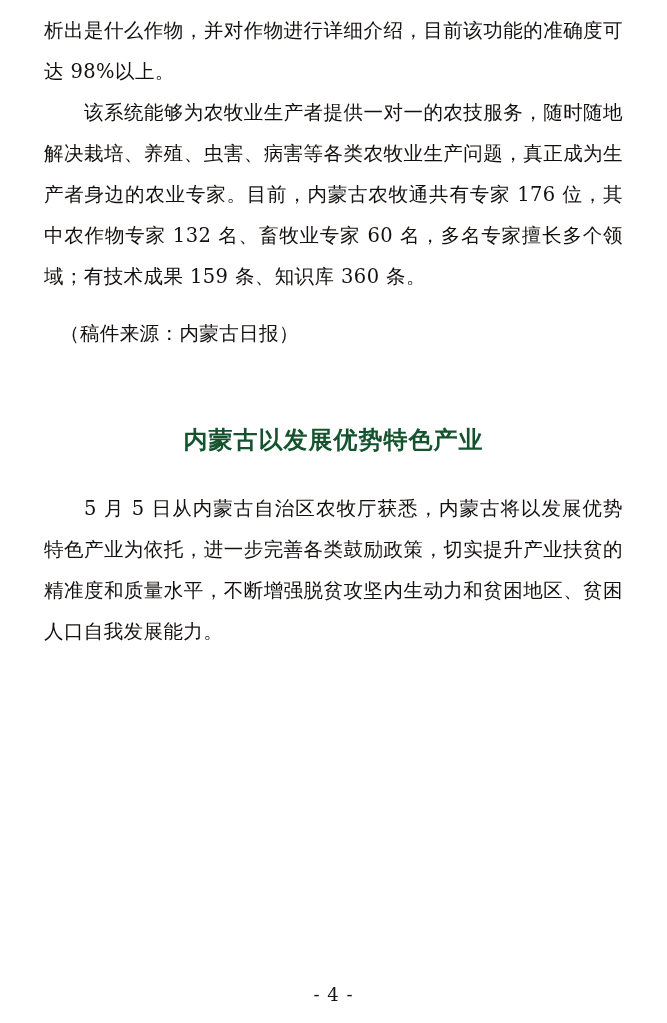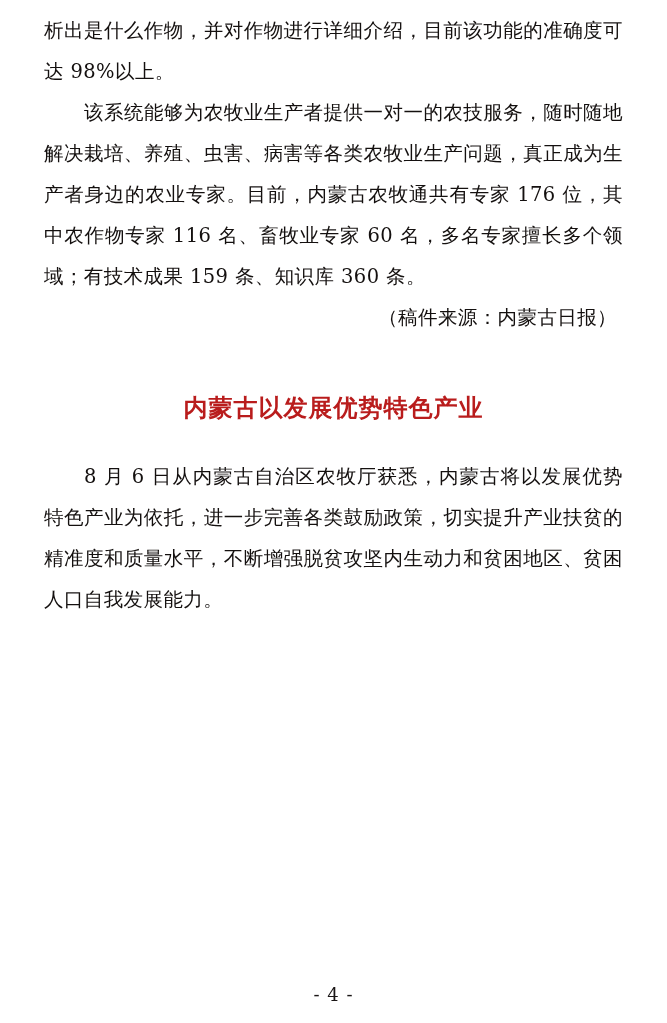--- a/index.html
+++ b/index.html
@@ -30,37 +30,36 @@
     letter-spacing: 0.4px;
     margin: 0;
     color: #14100f;
   }
   .indent {
     text-indent: 40px;
   }
   .source-line {
     font-size: 19.5px;
     line-height: 41px;
-    text-align: right;
-    margin: 0;
+    margin: 16px;
     padding-right: 6px;
     color: #14100f;
     letter-spacing: 0.4px;
   }
   .gap-before-title {
     height: 44px;
   }
   .doc-title {
     font-family: "DejaVu Sans", "Liberation Sans", sans-serif;
     font-weight: bold;
     font-size: 24px;
     line-height: 52px;
     text-align: center;
     letter-spacing: 1px;
-    color: #b91c1c;
+    color: #14532d;
     margin: 0;
   }
   .title-block {
     margin-bottom: 10px;
   }
   .gap-after-title {
     height: 12px;
   }
   .footer {
     position: absolute;
@@ -74,30 +73,30 @@
     letter-spacing: 1px;
   }
 </style>
 </head>
 <body>
 
 <div class="page">
 
   <p class="para">析出是什么作物，并对作物进行详细介绍，目前该功能的准确度可达 98%以上。</p>
 
-  <p class="para indent">该系统能够为农牧业生产者提供一对一的农技服务，随时随地解决栽培、养殖、虫害、病害等各类农牧业生产问题，真正成为生产者身边的农业专家。目前，内蒙古农牧通共有专家 176 位，其中农作物专家 116 名、畜牧业专家 60 名，多名专家擅长多个领域；有技术成果 159 条、知识库 360 条。</p>
+  <p class="para indent">该系统能够为农牧业生产者提供一对一的农技服务，随时随地解决栽培、养殖、虫害、病害等各类农牧业生产问题，真正成为生产者身边的农业专家。目前，内蒙古农牧通共有专家 176 位，其中农作物专家 132 名、畜牧业专家 60 名，多名专家擅长多个领域；有技术成果 159 条、知识库 360 条。</p>
 
   <p class="source-line">（稿件来源：内蒙古日报）</p>
 
   <div class="gap-before-title"></div>
 
   <div class="title-block">
     <div class="doc-title">内蒙古以发展优势特色产业</div>
   </div>
 
   <div class="gap-after-title"></div>
 
-  <p class="para indent">8 月 6 日从内蒙古自治区农牧厅获悉，内蒙古将以发展优势特色产业为依托，进一步完善各类鼓励政策，切实提升产业扶贫的精准度和质量水平，不断增强脱贫攻坚内生动力和贫困地区、贫困人口自我发展能力。</p>
+  <p class="para indent">5 月 5 日从内蒙古自治区农牧厅获悉，内蒙古将以发展优势特色产业为依托，进一步完善各类鼓励政策，切实提升产业扶贫的精准度和质量水平，不断增强脱贫攻坚内生动力和贫困地区、贫困人口自我发展能力。</p>
 
 
   <div class="footer">- 4 -</div>
 
 </div>
 
 </body></html>

